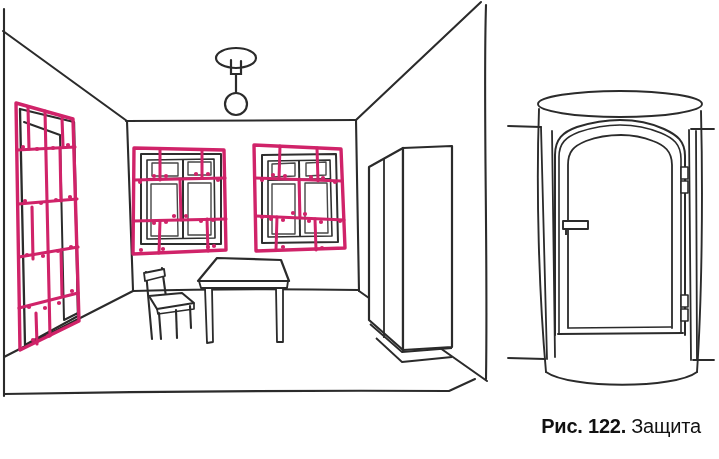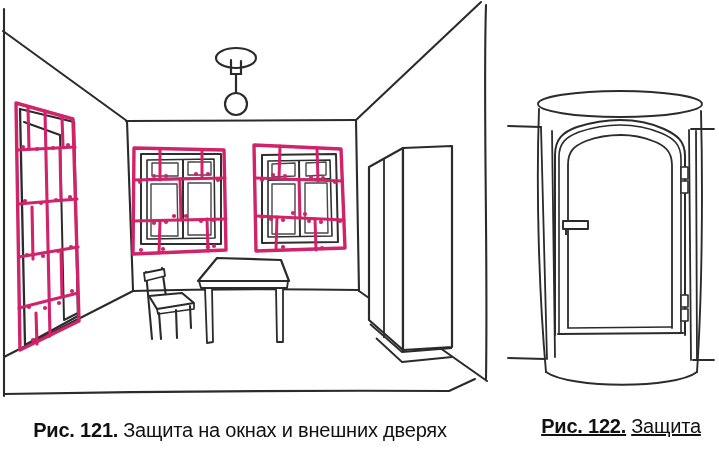--- a/index.html
+++ b/index.html
@@ -4,21 +4,21 @@
 <style>
   html,body{margin:0;padding:0;background:#fff;}
   .page{position:relative;width:719px;height:459px;background:#fff;overflow:hidden;
         font-family:"Liberation Sans",sans-serif;}
   svg{position:absolute;display:block;}
   #room-svg{left:0;top:0;}
   #gate-svg{left:505px;top:83px;}
   .caption{position:absolute;color:#111;font-size:20px;text-align:center;
            letter-spacing:-0.2px;line-height:22px;}
   #caption-room{left:8px;top:419px;width:464px;white-space:nowrap;}
-  #caption-gate{left:532px;top:416px;width:178px;line-height:21px;text-decoration:underline;}
+  #caption-gate{left:532px;top:416px;width:178px;line-height:21px;}
   .cap-label{font-weight:700;margin-right:5px;}
 </style>
 </head>
 <body>
 
 <div class="page">
 
   <svg id="room-svg" width="500" height="412" viewBox="0 0 500 412">
 
     <g fill="none" stroke="#2b2b2b" stroke-width="2.1" stroke-linecap="round" stroke-linejoin="round">
@@ -179,21 +179,18 @@
     </g>
 
     <g fill="#ffffff" stroke="#2b2b2b" stroke-width="1.6" stroke-linejoin="round">
       <rect x="176" y="84" width="7" height="12"></rect>
       <rect x="176" y="98" width="7" height="12"></rect>
       <rect x="176" y="212" width="7" height="12"></rect>
       <rect x="176" y="226" width="7" height="12"></rect>
     </g>
   </svg>
 
-  <div class="caption" id="caption-room">
-    <span class="cap-label">Рис. 121.</span><span>Защита на окнах и внешних дверях</span>
-  </div>
 
   <div class="caption" id="caption-gate">
     <span class="cap-label">Рис. 122.</span><span>Защита</span><br>
   </div>
 
 </div>
 
 </body></html>

